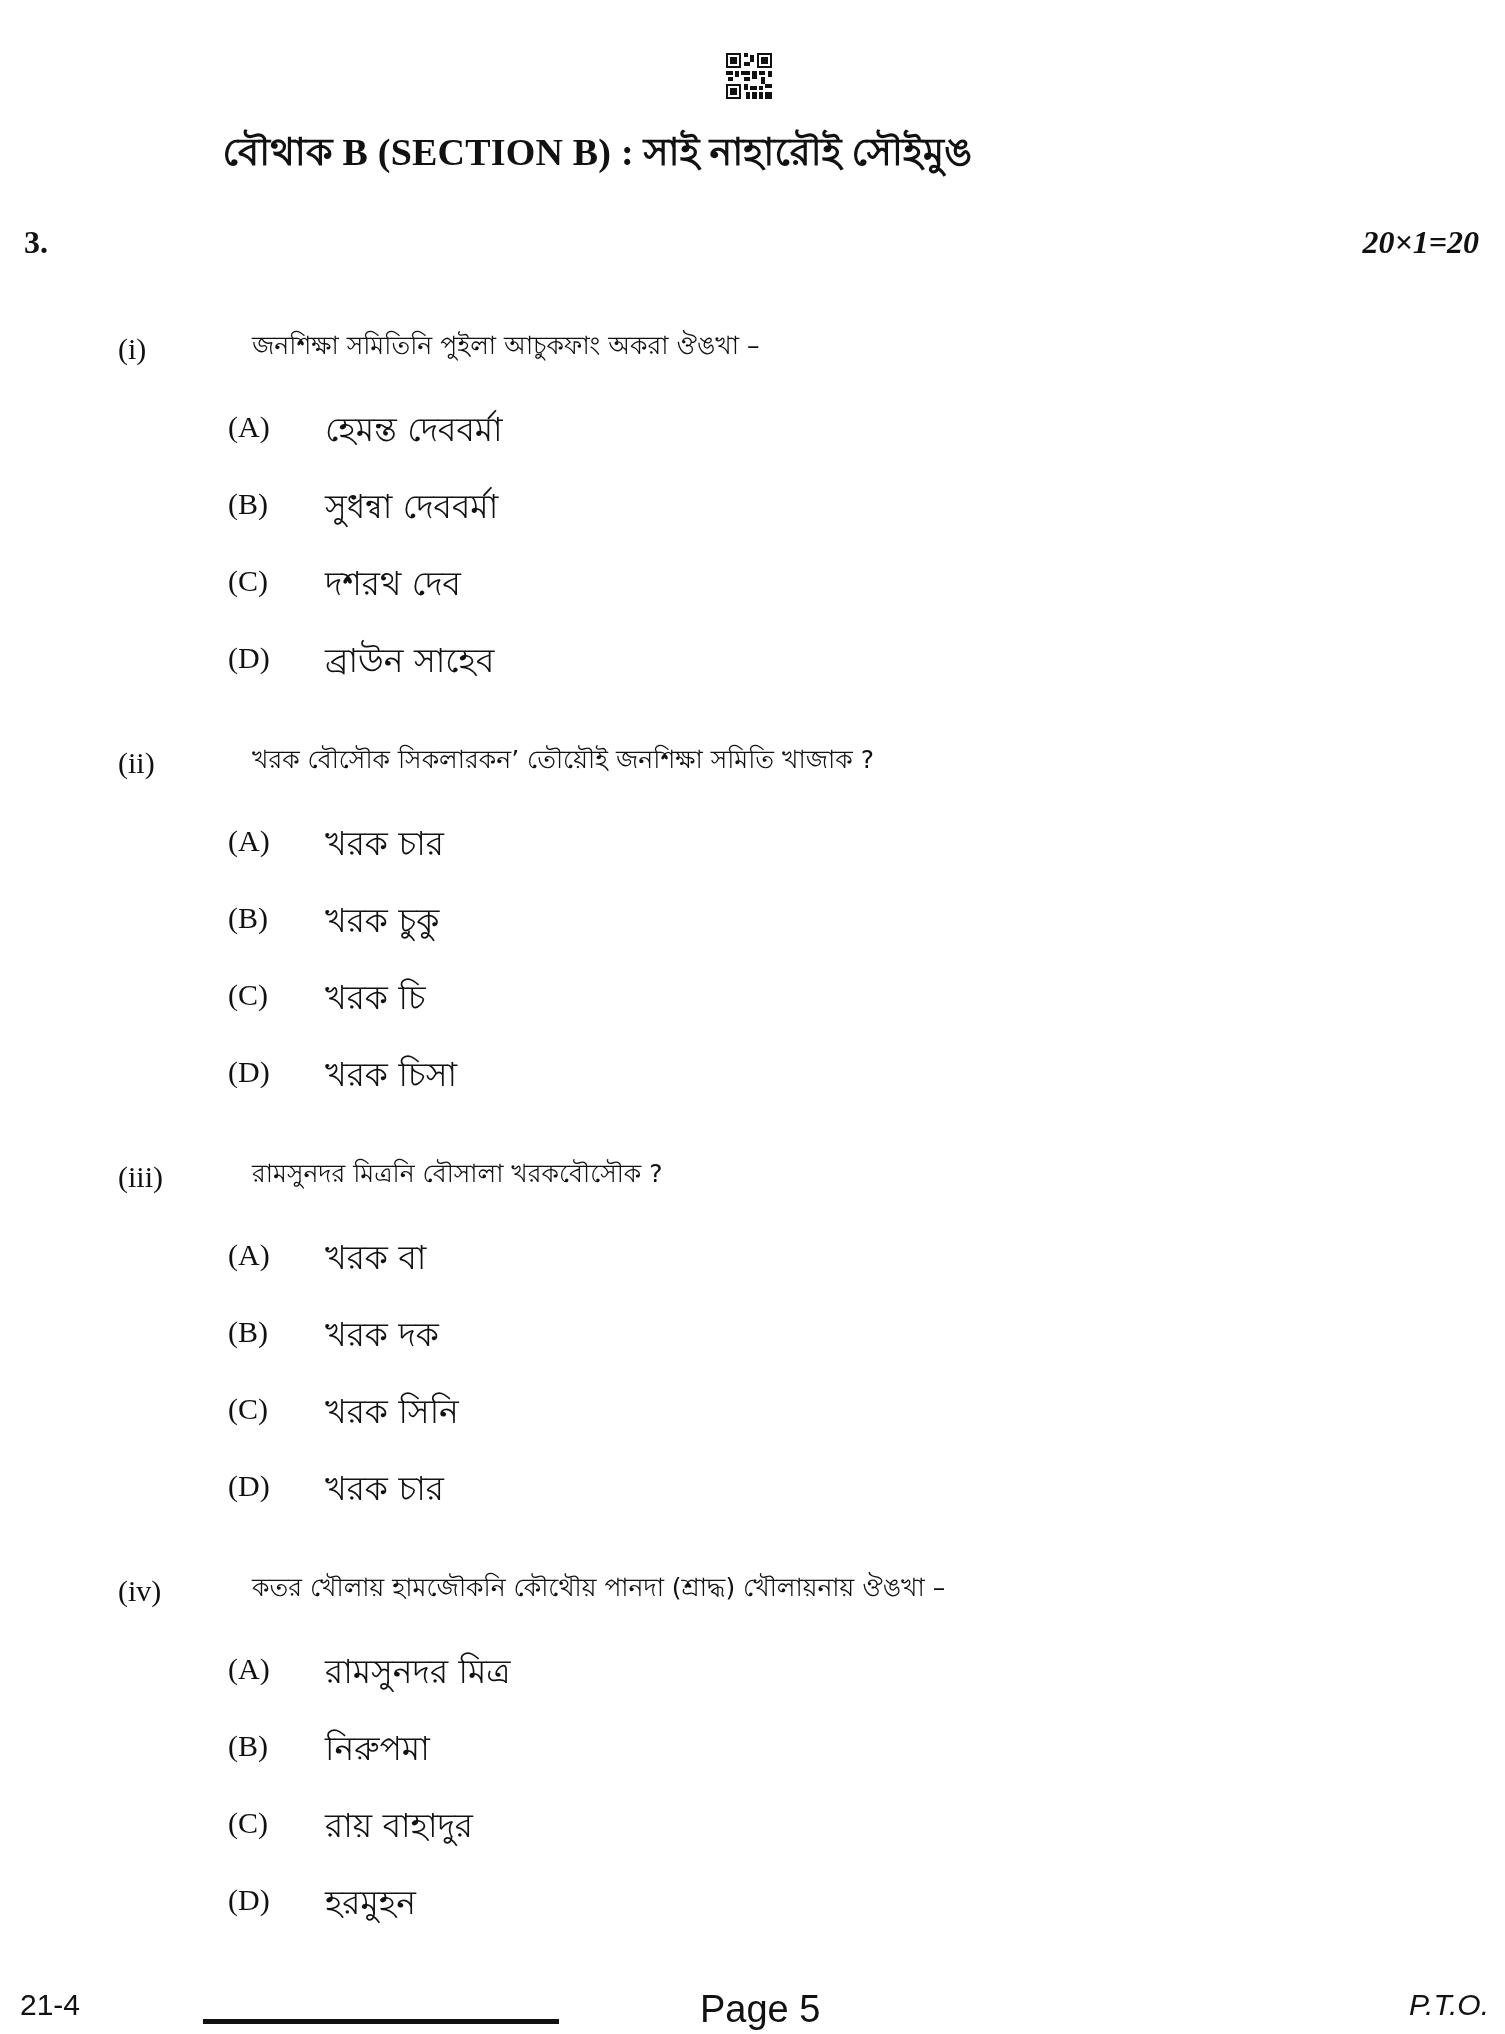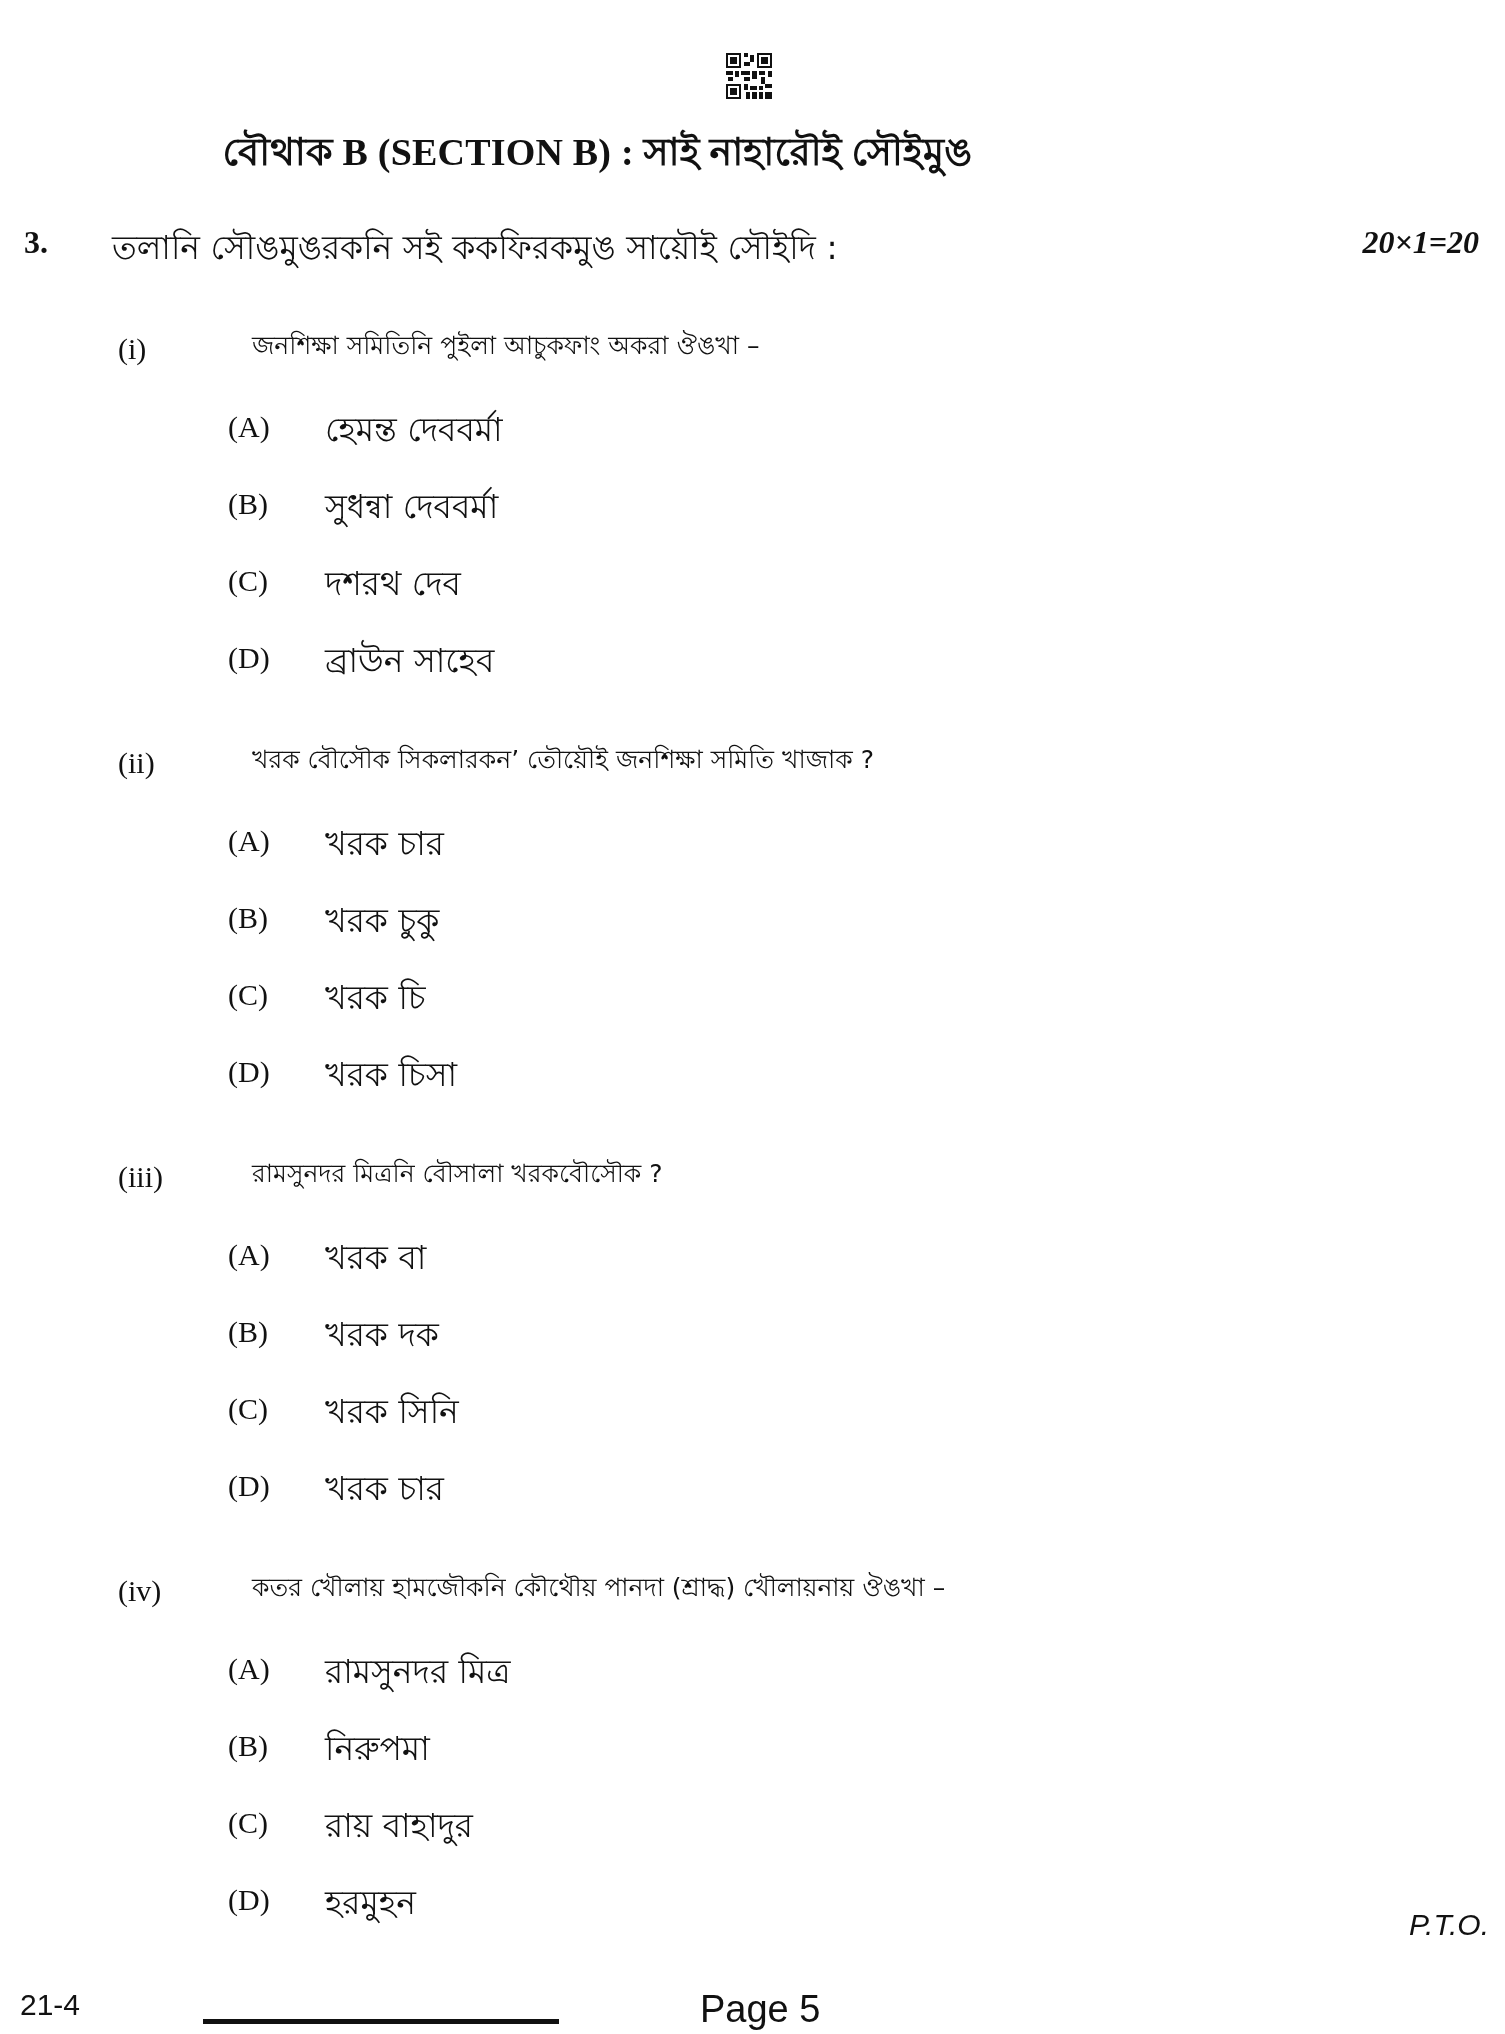--- a/index.html
+++ b/index.html
@@ -60,21 +60,21 @@
       font-family: Liberation Sans, sans-serif; font-size: 30px;
     }
     .footer-rule {
       position: absolute; left: 203px; top: 2019px; width: 356px; height: 5px; background: #111;
     }
     .footer-page {
       position: absolute; left: 700px; top: 1988px;
       font-family: "Liberation Sans", sans-serif; font-size: 38px;
     }
     .footer-pto {
-      position: absolute; right: 16px; top: 1908px;
+      position: absolute; right: 16px; top: 1988px;
       font-family: "Liberation Sans", sans-serif; font-size: 30px; font-style: italic;
     }
   </style>
 </head>
 <body>
 
 <div class="qr">
   <svg viewBox="0 0 21 21" shape-rendering="crispEdges">
     <rect x="0" y="0" width="21" height="21" fill="#fff"></rect>
     <rect x="0" y="0" width="7" height="7" fill="#111"></rect>
@@ -106,21 +106,20 @@
       <rect x="12" y="18" width="2" height="3" fill="#111"></rect>
     <rect x="15" y="18" width="2" height="3" fill="#111"></rect>
       <rect x="18" y="18" width="3" height="3" fill="#111"></rect>
   </svg>
 </div>
 
 <div class="section-title">বৌথাক B (SECTION B) : সাই নাহারৌই সৌইমুঙ</div>
 
 <div class="q-row">
   <span class="q-num">3.</span>
-  <span class="q-text">তলানি সৌঙমুঙরকনি সই ককফিরকমুঙ সায়ৌই সৌইদি :</span>
   <span class="q-marks">20×1=20</span>
 </div>
 
 <div class="sub" style="top:326px;">
   <span class="sub-num">(i)</span>
   <span class="sub-text">জনশিক্ষা সমিতিনি পুইলা আচুকফাং অকরা ঔঙখা –</span>
 </div>
 <div class="opt" style="top:404px;">
     <span class="opt-label">(A)</span>
     <span class="opt-text">হেমন্ত দেববর্মা</span>

